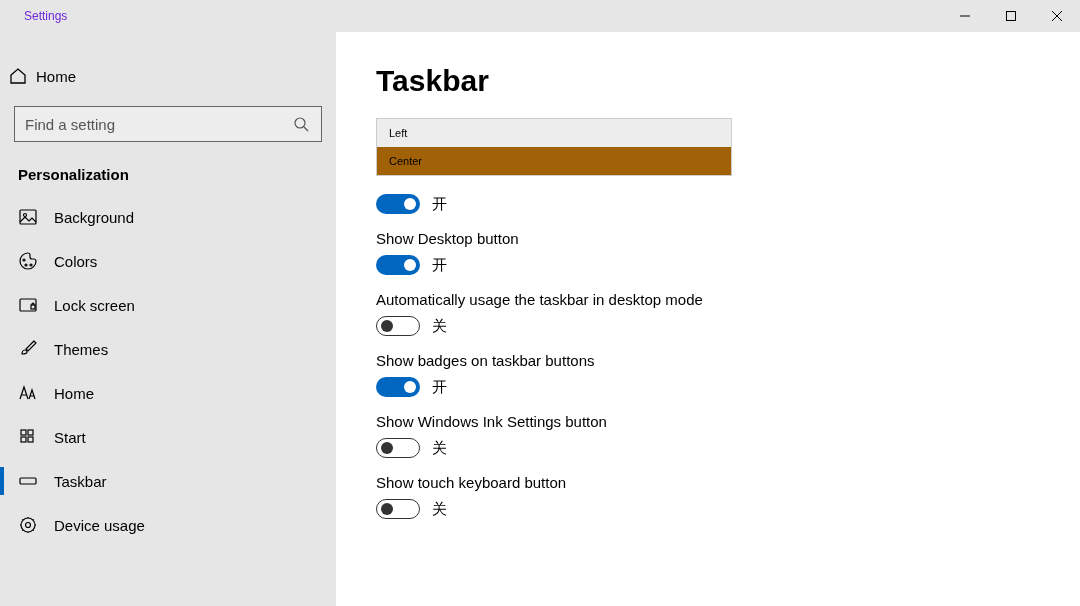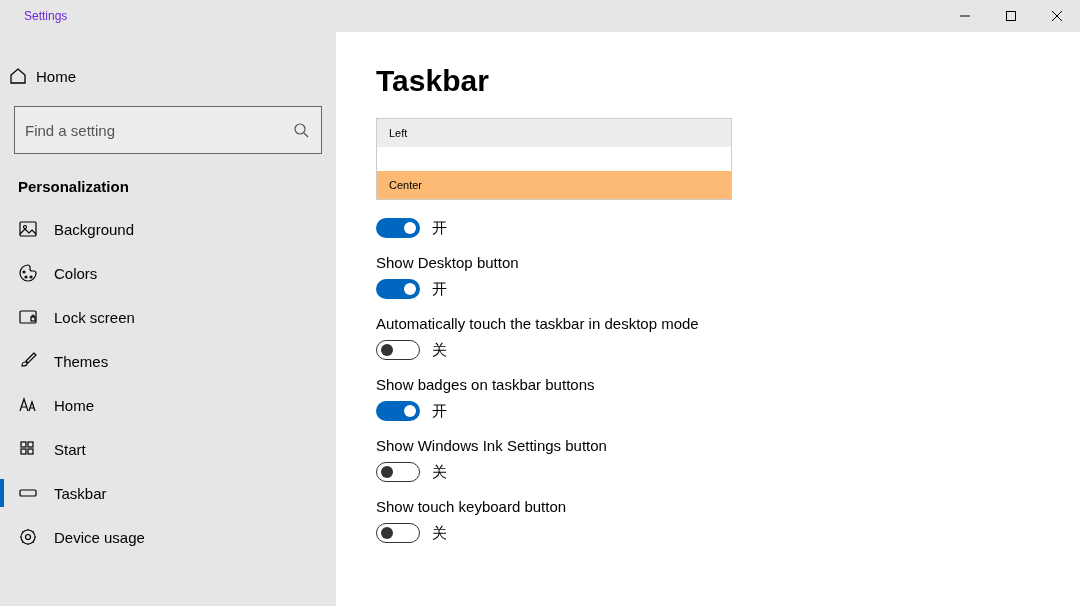--- a/index.html
+++ b/index.html
@@ -7,30 +7,30 @@
 .titlebar { height:32px; display:flex; align-items:center; justify-content:space-between; background:#e6e6e6; }
 .titlebar-left { padding-left:24px; font-size:12px; color:#6d28d9; }
 .titlebar-right { display:flex; height:100%; }
 .tb-btn { width:46px; height:32px; display:flex; align-items:center; justify-content:center; font-size:10px; color:#000; }
 .tb-btn svg { width:10px; height:10px; }
 .main { flex:1; display:flex; overflow:hidden; }
 .sidebar { width:336px; background:#e6e6e6; padding-top:24px; }
 .home-row { display:flex; align-items:center; gap:8px; padding:10px 8px; font-size:15px; }
 .icon20 { width:20px; height:20px; flex-shrink:0; display:flex; align-items:center; justify-content:center; }
 .search-wrap { padding:0 14px; margin-top:10px; }
-.search-box { width:100%; height:48px; border:1px solid #666; background:#ededed; display:flex; align-items:center; justify-content:space-between; padding:0 10px; font-size:15px; color:#555; }
+.search-box { width:100%; height:36px; border:1px solid #666; background:#ededed; display:flex; align-items:center; justify-content:space-between; padding:0 10px; font-size:15px; color:#555; }
 .category { padding:12px 18px; font-size:15px; font-weight:600; margin-top:12px; }
 .nav-item { display:flex; align-items:center; gap:16px; padding:12px 18px; font-size:15px; position:relative; }
 .nav-item.active::before { content:""; position:absolute; left:0; top:8px; bottom:8px; width:4px; background:#0067c0; }
 .content { flex:1; background:#fff; padding:32px 0 0 40px; overflow-y:auto; }
 .page-title { font-size:30px; font-weight:600; margin-bottom:20px; }
 .select-box { width:356px; border:1px solid #ccc; margin-bottom:18px; }
 .select-opt { padding:8px 12px; font-size:11px; }
 .select-opt.hdr { background:#ededed; }
-.select-opt.sel { background:#fdba74;margin-top:24px; }
+.select-opt.sel { background:#a16207; }
 .setting-group { margin-bottom:16px; }
 .setting-label { font-size:15px; margin-bottom:8px; }
 .toggle-row { display:flex; align-items:center; gap:12px; }
 .toggle { width:44px; height:20px; border-radius:10px; position:relative; }
 .toggle.on { background:#0067c0; }
 .toggle.off { background:#fff; border:1px solid #333; }
 .toggle .knob { width:12px; height:12px; border-radius:50%; position:absolute; top:50%; transform:translateY(-50%); }
 .toggle.on .knob { background:#fff; right:4px; }
 .toggle.off .knob { background:#333; left:4px; }
 .toggle-state { font-size:15px; }
@@ -182,21 +182,21 @@
     <div class="setting-group">
       <div class="setting-label">Show Desktop button</div>
       <div class="toggle-row">
         <div class="toggle on">
             <div class="knob"></div>
           </div>
         <span class="toggle-state">开</span>
       </div>
     </div>
     <div class="setting-group">
-      <div class="setting-label">Automatically touch the taskbar in desktop mode</div>
+      <div class="setting-label">Automatically usage the taskbar in desktop mode</div>
       <div class="toggle-row">
         <div class="toggle off">
             <div class="knob"></div>
           </div>
         <span class="toggle-state">关</span>
       </div>
     </div>
     <div class="setting-group">
       <div class="setting-label">Show badges on taskbar buttons</div>
       <div class="toggle-row">

